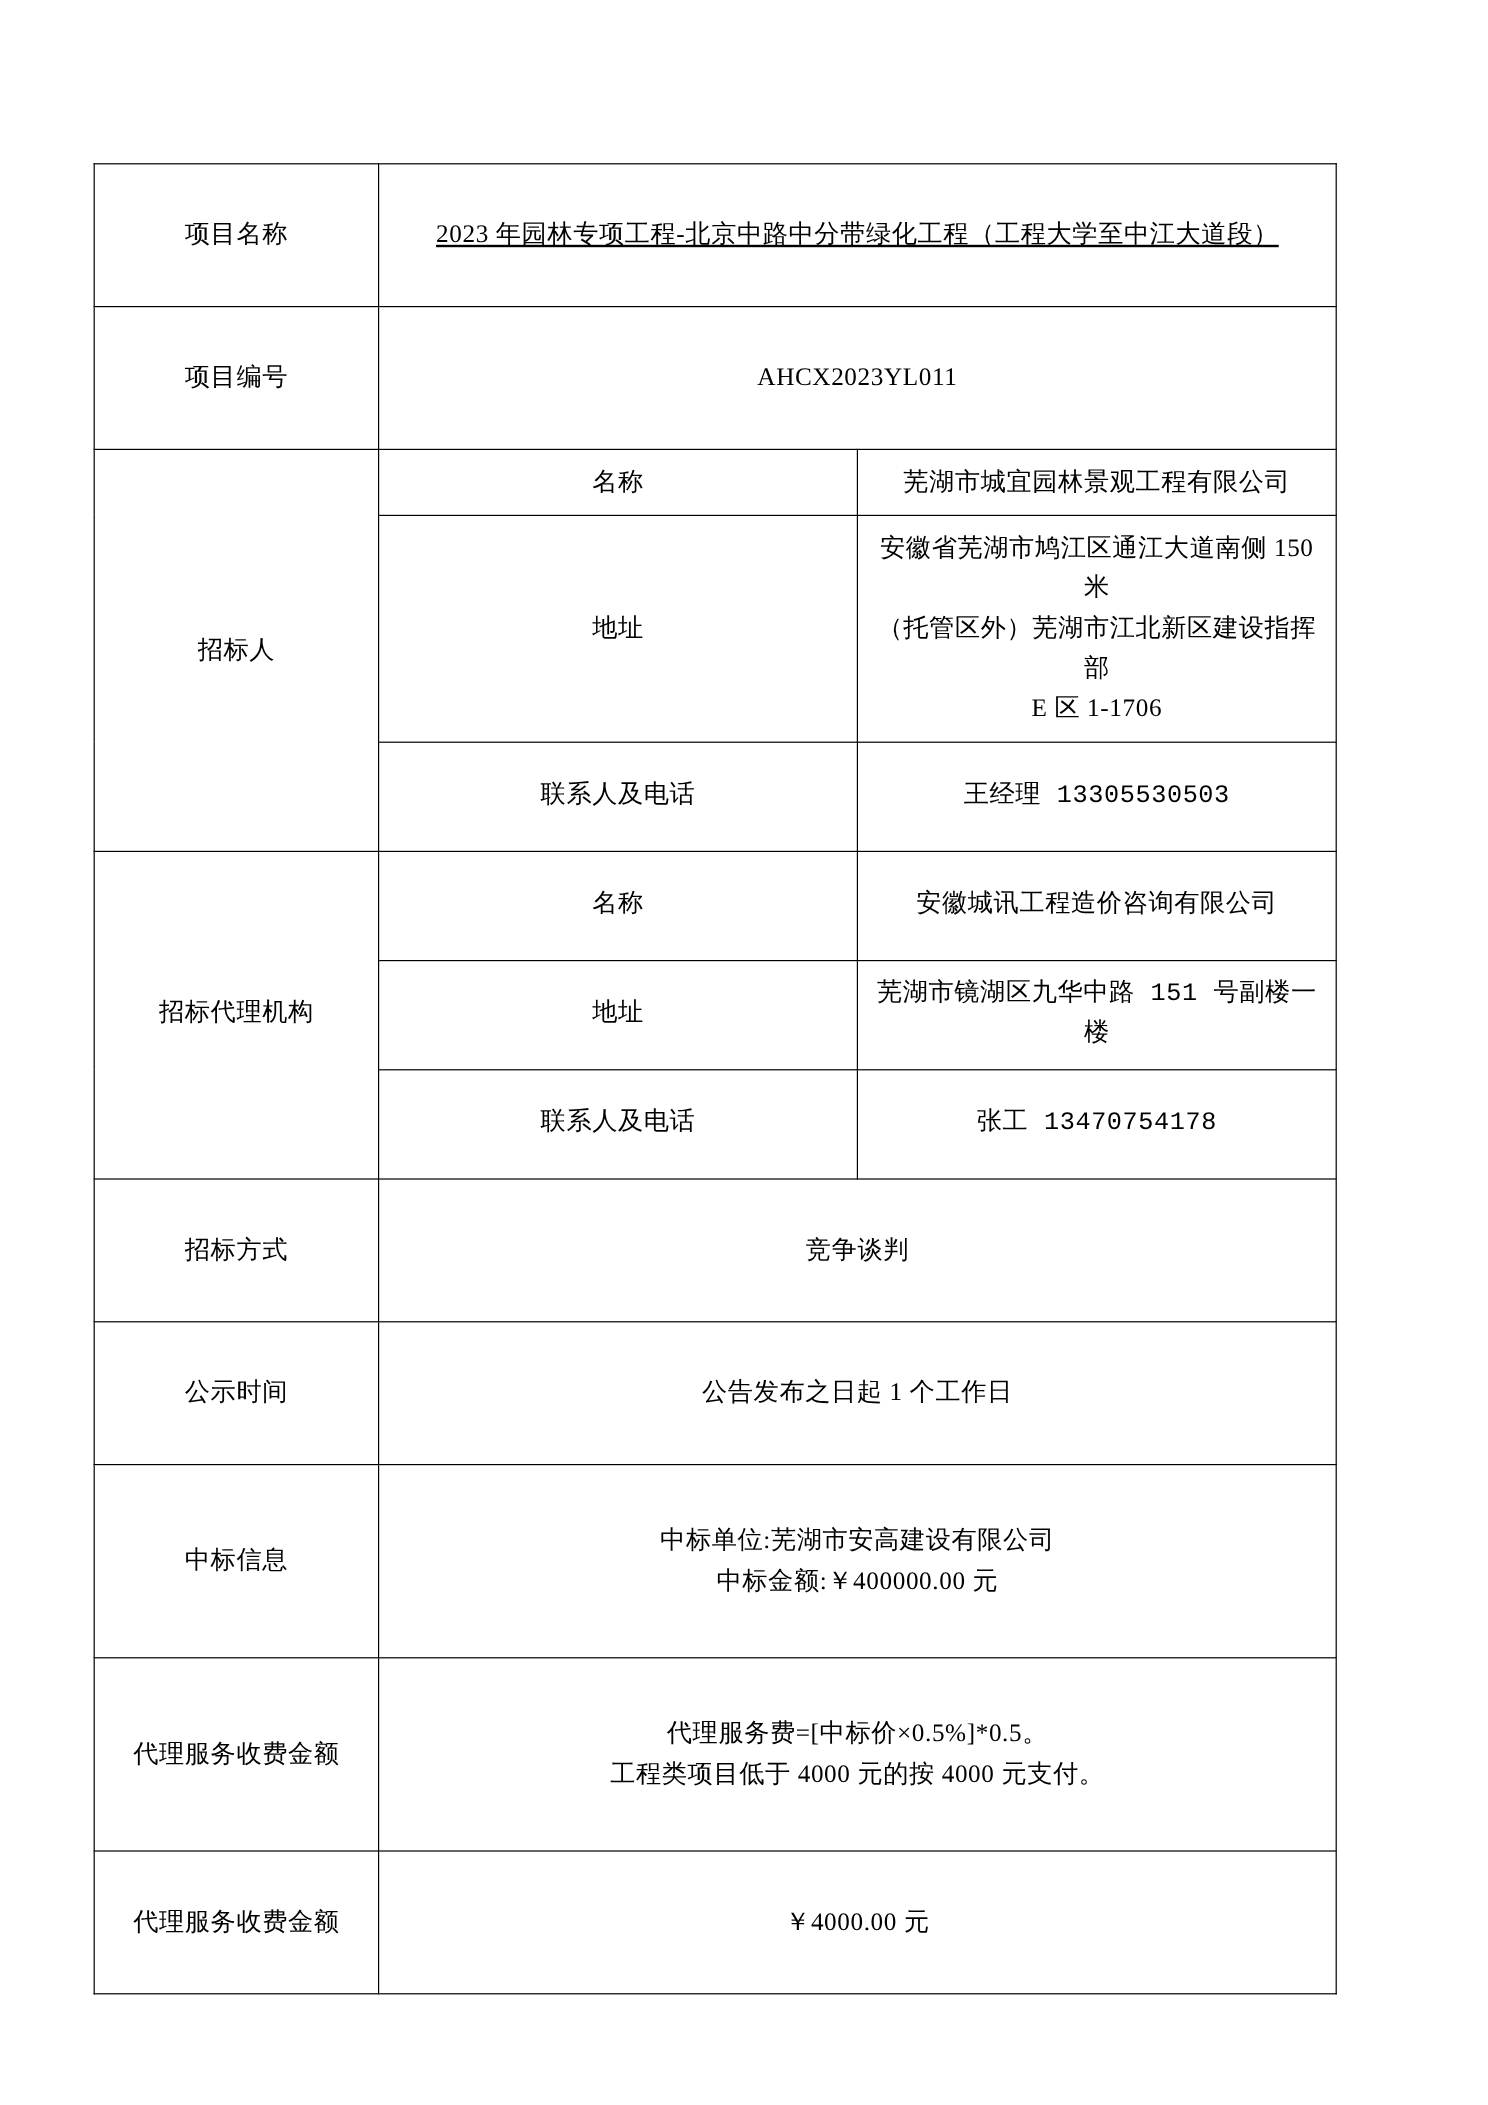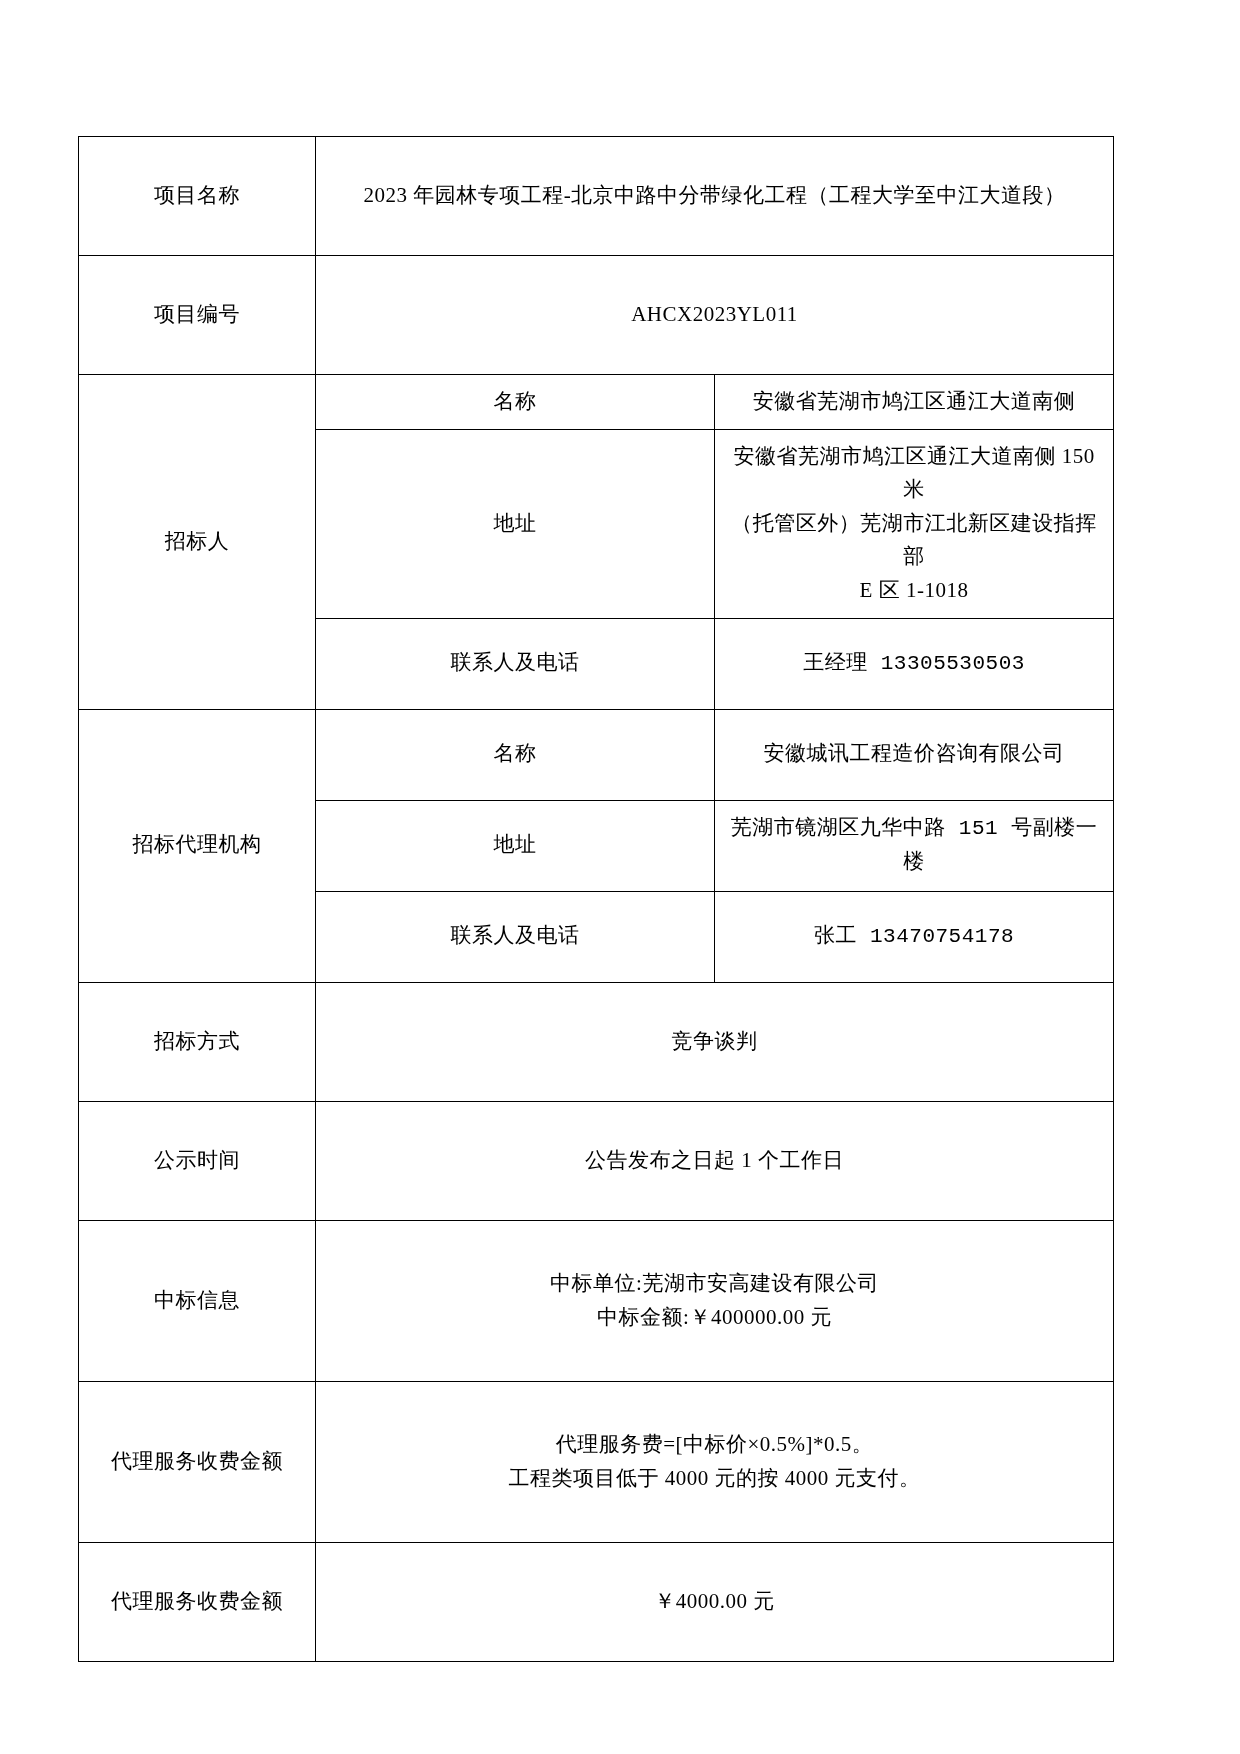--- a/index.html
+++ b/index.html
@@ -50,47 +50,48 @@
     font-family: Liberation Mono, monospace;
   }
   .row-xtall td {
     height: 98px;
   }
   .cell-multiline {
     white-space: pre-line;
   }
   .title-line {
     letter-spacing: 0px;
+    text-decoration: underline;
   }
 </style>
 </head>
 <body>
 
 <div class="page">
   <table class="doc-table">
     <tbody>
       <tr class="row-xtall">
         <td class="label-cell">项目名称</td>
         <td colspan="2" class="title-line">2023 年园林专项工程-北京中路中分带绿化工程（工程大学至中江大道段）</td>
       </tr>
       <tr class="row-xtall">
         <td class="label-cell">项目编号</td>
         <td colspan="2">AHCX2023YL011</td>
       </tr>
 
       <tr>
         <td class="label-cell" rowspan="3">招标人</td>
         <td class="sub-label-cell row-tall">名称</td>
-        <td>安徽省芜湖市鸠江区通江大道南侧</td>
+        <td>芜湖市城宜园林景观工程有限公司</td>
       </tr>
       <tr>
         <td class="sub-label-cell">地址</td>
         <td class="cell-multiline">安徽省芜湖市鸠江区通江大道南侧 150 米
 （托管区外）芜湖市江北新区建设指挥部
-E 区 1-1018</td>
+E 区 1-1706</td>
       </tr>
       <tr class="row-tall">
         <td class="sub-label-cell">联系人及电话</td>
         <td>王经理  13305530503</td>
       </tr>
 
       <tr class="row-tall">
         <td class="label-cell" rowspan="3">招标代理机构</td>
         <td class="sub-label-cell">名称</td>
         <td>安徽城讯工程造价咨询有限公司</td>

